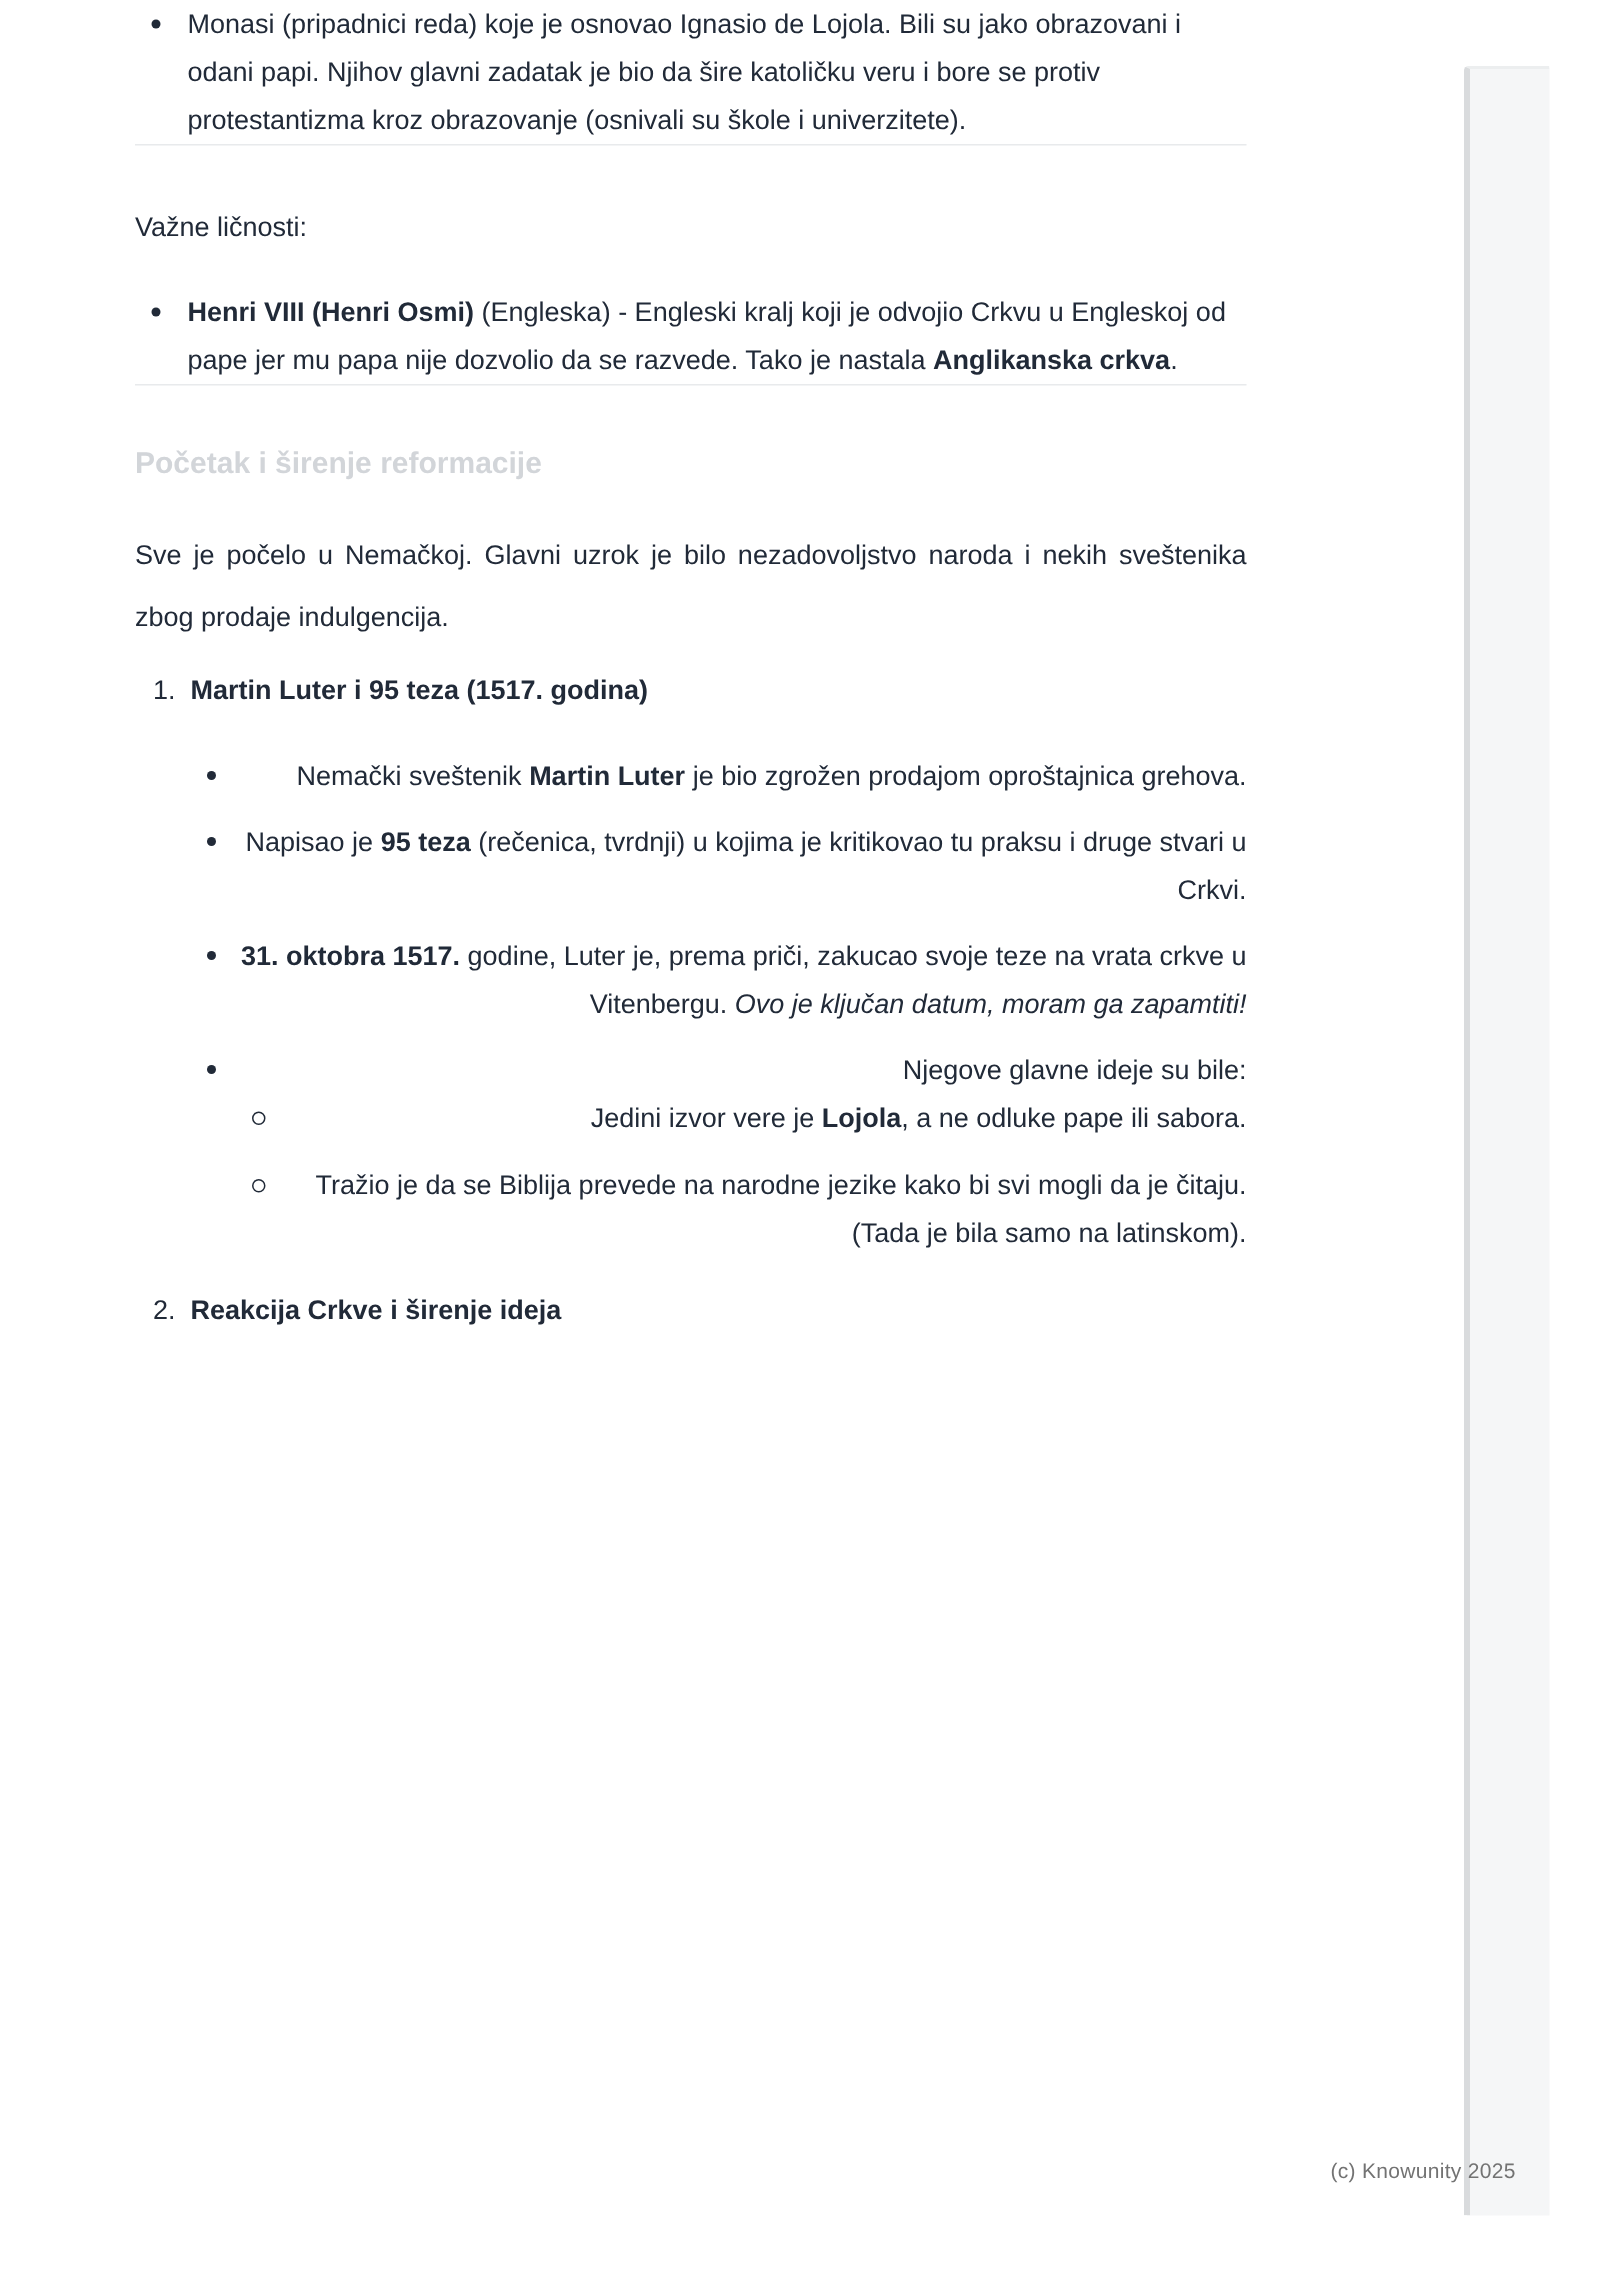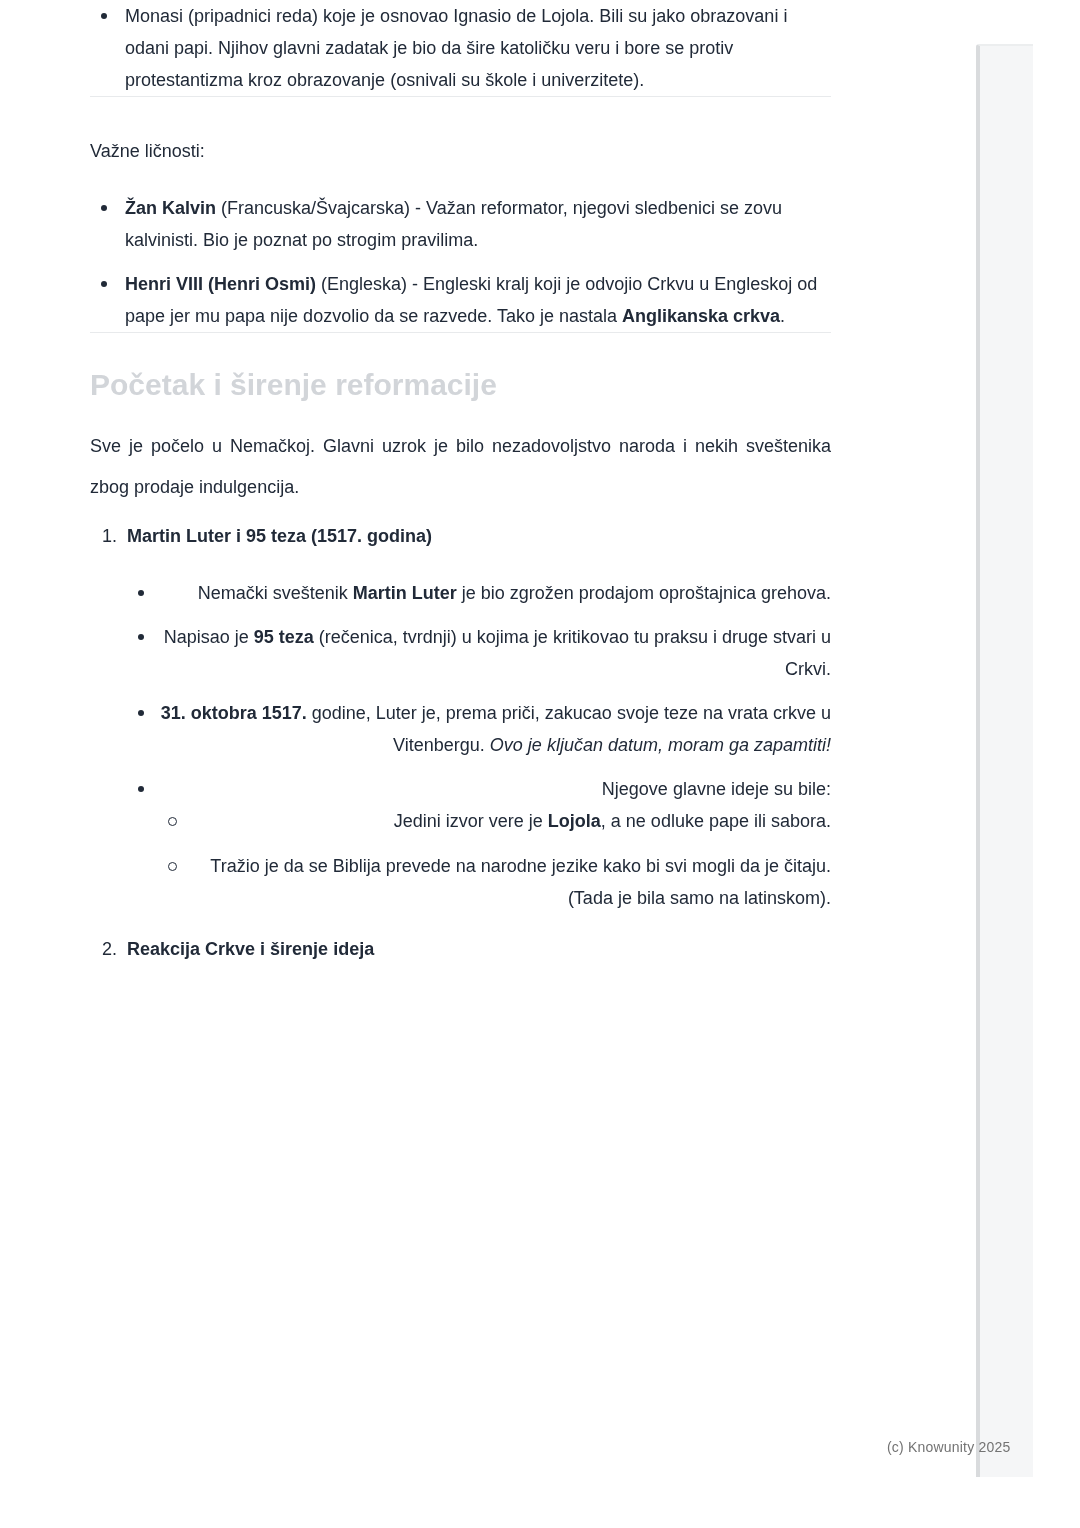--- a/index.html
+++ b/index.html
@@ -32,21 +32,21 @@
   .hr1 { margin-top: 36px; }
   .hr2 { margin-top: 31px; }
 
   .people-heading { font-weight: 400; margin: 38px 0 0 0; }
   .people { margin-top: 25px; }
   .people > .li { margin-bottom: 12px; }
   .people > .li:last-child { margin-bottom: 0; }
 
   h2.section-title {
     margin: 33px 0 0 0;
-    font-size: 30px; line-height: 38px; font-weight: 700;
+    font-size: 20px; line-height: 38px; font-weight: 700;
     color: #d2d5d9;
   }
   p.intro { margin: 22px 0 0 0; line-height: 41px; text-align: justify; }
 
   ol.steps { margin-top: 12px; }
   .step { position: relative; padding-left: 37px; }
   .step .num { position: absolute; left: 12px; }
   .step-title { font-weight: 700; }
   .step2 { margin-top: 19px; }
 
@@ -87,21 +87,20 @@
 
   <ul>
     <li class="li top-item"><span>Monasi (pripadnici reda) koje je osnovao Ignasio de Lojola. Bili su jako obrazovani i odani papi. Njihov glavni zadatak je bio da šire katoličku veru i bore se protiv protestantizma kroz obrazovanje (osnivali su škole i univerzitete).</span></li>
   </ul>
 
   <hr class="divider hr1">
 
   <p class="people-heading">Važne ličnosti:</p>
 
   <ul class="people">
-    <li class="li"><span class="b">Žan Kalvin</span><span> (Francuska/Švajcarska) - Važan reformator, njegovi sledbenici se zovu kalvinisti. Bio je poznat po strogim pravilima.</span></li>
     <li class="li"><span class="b">Henri VIII (Henri Osmi)</span><span> (Engleska) - Engleski kralj koji je odvojio Crkvu u Engleskoj od pape jer mu papa nije dozvolio da se razvede. Tako je nastala </span><span class="b">Anglikanska crkva</span><span>.</span></li>
   </ul>
 
   <hr class="divider hr2">
 
   <h2 class="section-title">Početak i širenje reformacije</h2>
 
   <p class="intro">Sve je počelo u Nemačkoj. Glavni uzrok je bilo nezadovoljstvo naroda i nekih sveštenika zbog prodaje indulgencija.</p>
 
   <ol class="steps">

